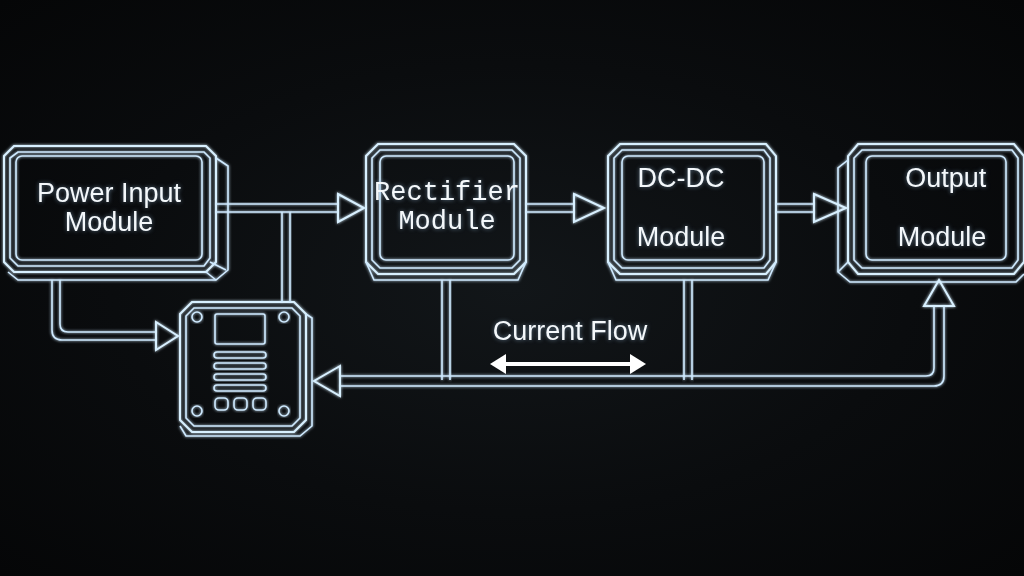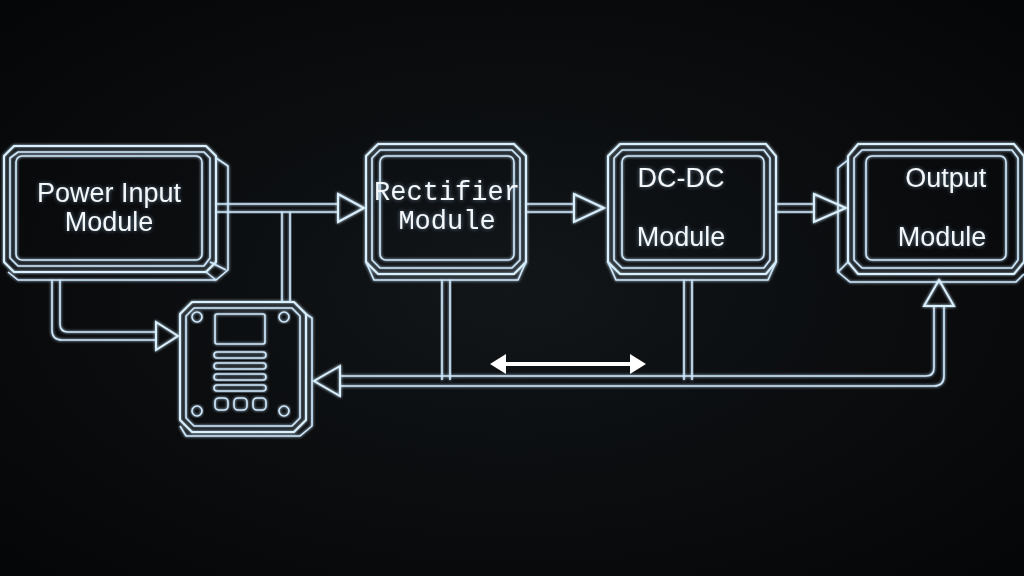--- a/index.html
+++ b/index.html
@@ -113,13 +113,14 @@
 </div>
 <div class="label lbl-big" style="left:380px;top:156px;width:134px;height:104px;font-family:Liberation Mono, monospace;">
   <div><span>Rectifier</span><br><span>Module</span></div>
 </div>
 <div class="label lbl-big" style="left:622px;top:156px;width:118px;height:104px;">
   <div><span>DC-DC</span><br><br><span>Module</span></div>
 </div>
 <div class="label lbl-big" style="left:866px;top:156px;width:152px;height:104px;text-align:right;">
   <div><span>Output</span><br><br><span>Module</span></div>
 </div>
+<div class="label lbl-flow" style="left:470px;top:314px;width:200px;height:36px;">Current Flow</div>
 </div>
 
 </body></html>

